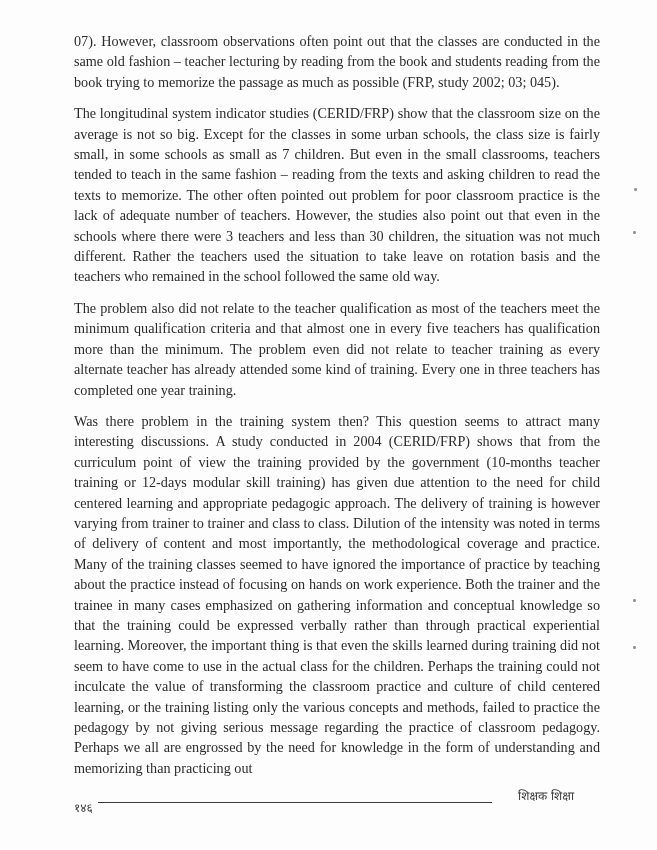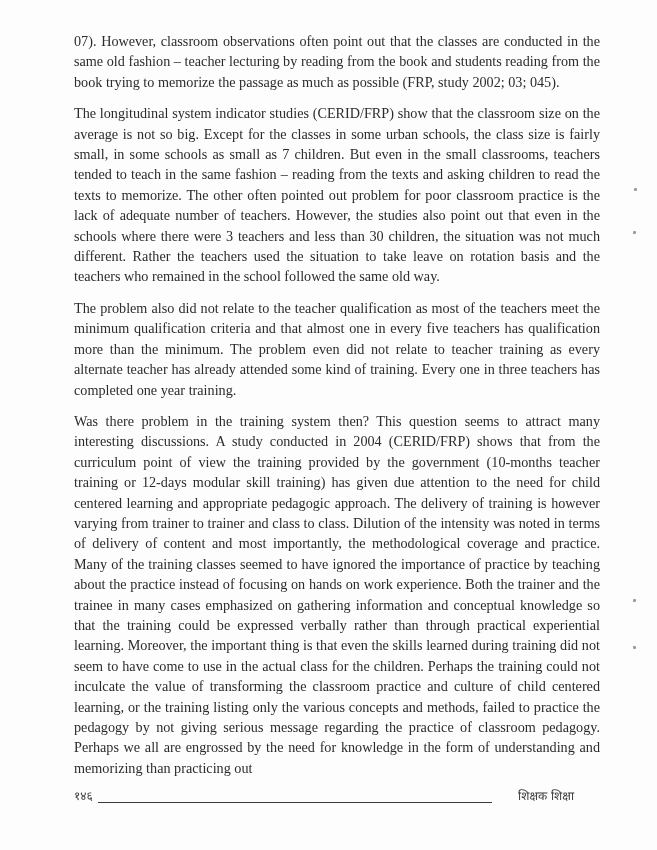--- a/index.html
+++ b/index.html
@@ -34,21 +34,21 @@
       top: 787px;
       width: 526px;
       height: 20px;
       font-family: "DejaVu Sans", sans-serif;
       font-size: 12px;
       color: #3a3a3a;
     }
     .footer .page-num {
       position: absolute;
       left: 0;
-      top: 0;
+      top: 12px;
     }
     .footer .rule {
       position: absolute;
       left: 24px;
       right: 108px;
       top: 15px;
       border-top: 1px solid #3a3a3a;
     }
     .footer .journal {
       position: absolute;

